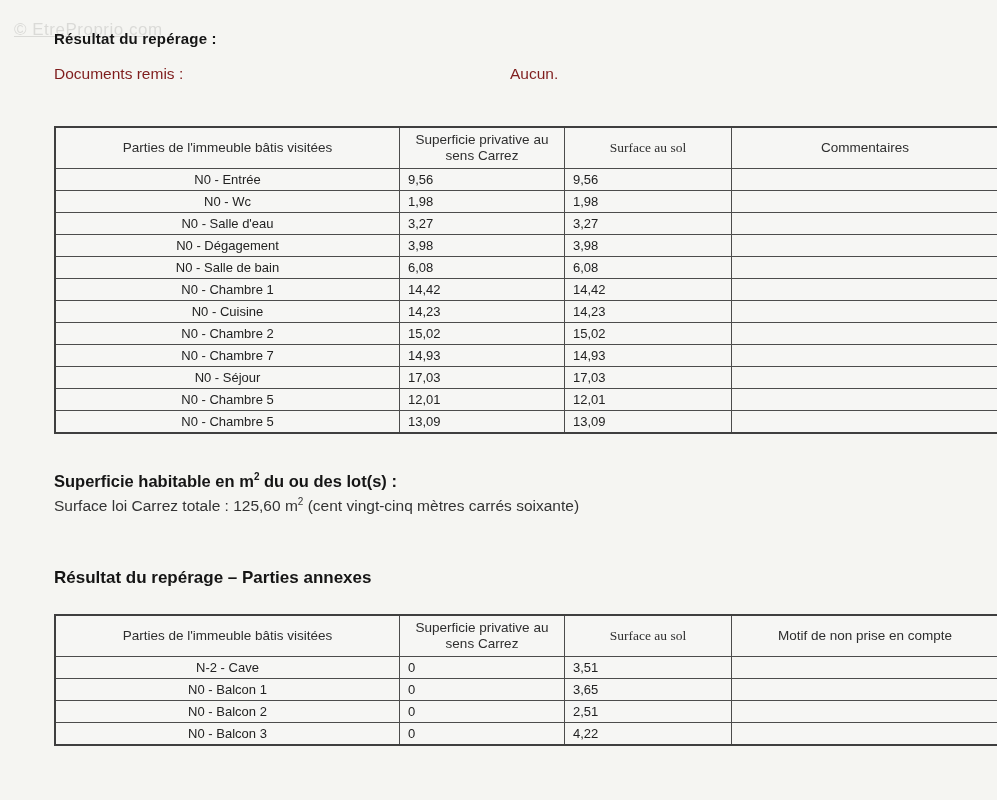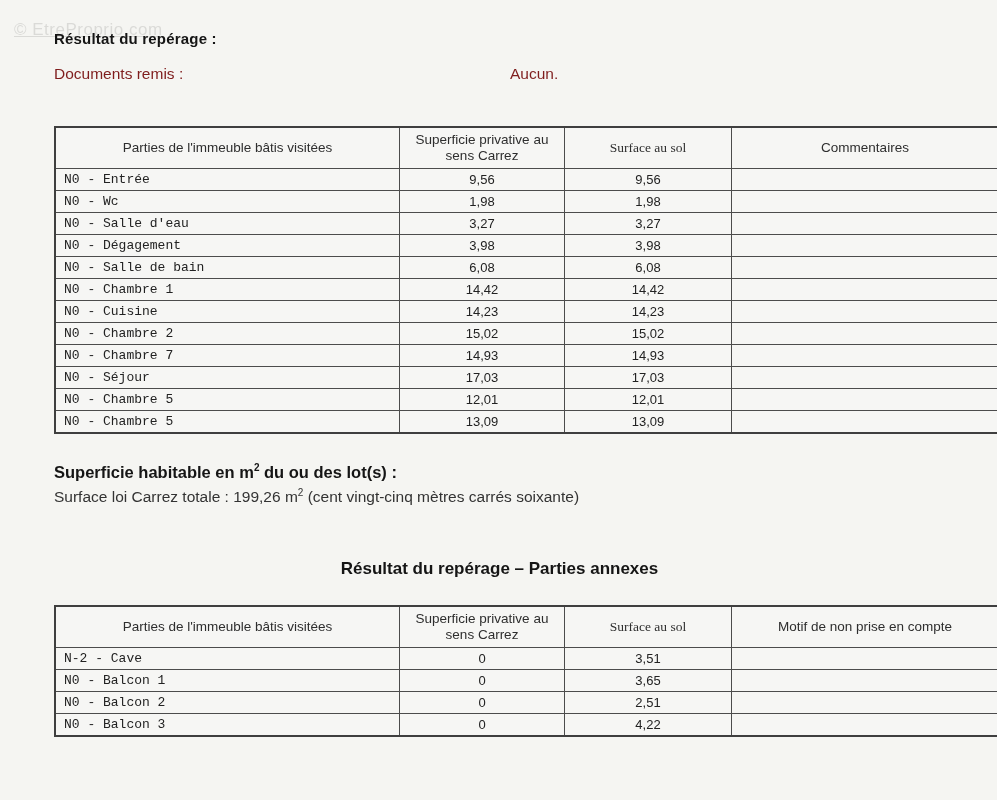--- a/index.html
+++ b/index.html
@@ -66,47 +66,46 @@
     text-align: center;
     white-space: normal;
     line-height: 16px;
   }
   table.measure td {
     height: 19px;
     font-size: 13px;
     color: #222;
     padding: 1px 8px;
   }
-  td.cell-left  { text-align: left; font-family: Liberation Mono, monospace; }
-  td.cell-center{ text-align: center; }
+  td.cell-left  { text-align: center; }
+  td.cell-center{ text-align: left; }
   .col-parts    { width: 331px; }
   .col-carrez   { width: 152px; margin-top: 16px; }
   .col-sol      { width: 154px; font-family: Liberation Serif, serif; }
   .col-comment  { width: 254px; }
 
-  .totals { margin-top: 28px; }
+  .totals { margin-top: 37px; }
   .h-sub {
     margin: 0;
     font-size: 16.5px;
     font-weight: bold;
     color: #151515;
   }
   .totals-line {
     font-size: 15.5px;
     color: #333;
     line-height: 22px;
   }
   sup { font-size: 10px; }
   .h-annex {
     margin: 0;
     padding-top: 51px;
     font-size: 17px;
     font-weight: bold;
     color: #151515;
-    text-align: center;
   }
 </style>
 </head>
 <body>
 
 <div class="page">
   <div class="watermark">© EtreProprio.com</div>
 
   <div class="content">
 
@@ -197,21 +196,21 @@
             <td class="cell-left">N0 - Chambre 5</td>
             <td class="cell-center">13,09</td>
             <td class="cell-center">13,09</td>
             <td class="cell-center"></td>
           </tr>
         </tbody>
     </table>
 
     <div class="totals">
       <h2 class="h-sub"><span>Superficie habitable en m</span><sup>2</sup><span> du ou des lot(s) :</span></h2>
-      <div class="totals-line"><span>Surface loi Carrez totale : 199,26 m</span><sup>2</sup><span> (cent vingt-cinq mètres carrés soixante)</span></div>
+      <div class="totals-line"><span>Surface loi Carrez totale : 125,60 m</span><sup>2</sup><span> (cent vingt-cinq mètres carrés soixante)</span></div>
     </div>
 
     <h2 class="h-annex">Résultat du repérage – Parties annexes</h2>
 
     <table class="measure t2">
       <thead>
         <tr>
           <th class="col-parts">Parties de l'immeuble bâtis visitées</th>
           <th class="col-carrez">Superficie privative au sens Carrez</th>
           <th class="col-sol">Surface au sol</th>

